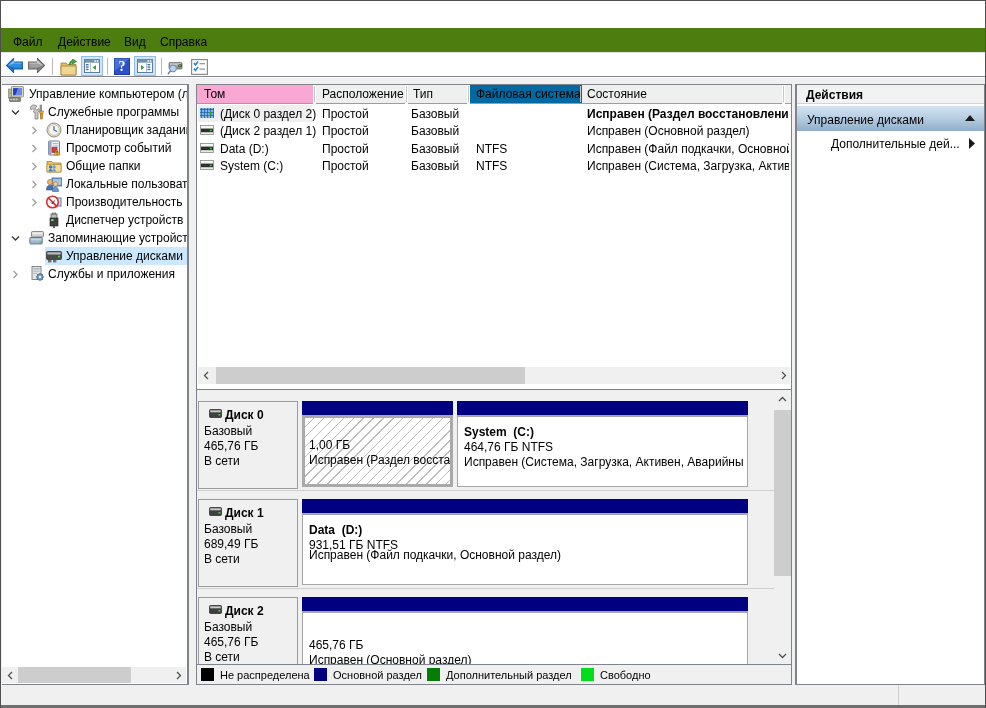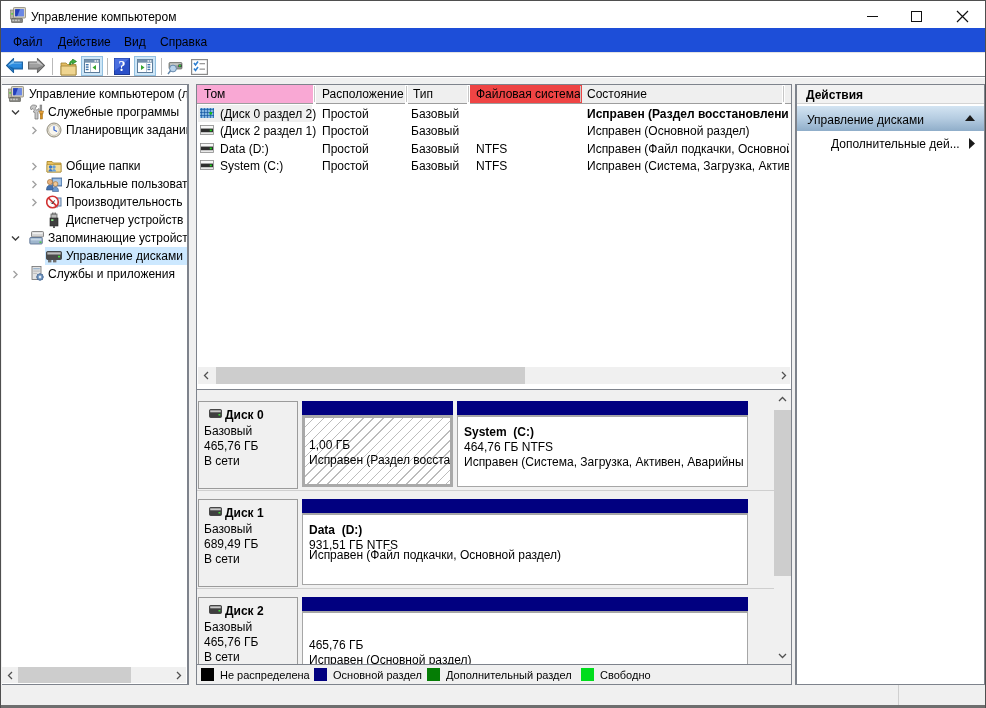--- a/index.html
+++ b/index.html
@@ -12,43 +12,22 @@
 .sb-thumb{background:#cdcdcd;}
 
 .trow{position:absolute;left:0;width:185px;height:18px;overflow:hidden;}
 .tlabel{position:absolute;top:2px;white-space:nowrap;}
 
 .pline{position:absolute;white-space:nowrap;}
 </style></head>
 <body>
 <div id="win">
 
-<div id="titlebar" class="abs" style="left:0;top:0;width:984px;height:26px;background:#fff;">
-  <svg class="abs" style="left:9px;top:6px" width="16" height="16" viewBox="0 0 16 16">
-    <rect x="0.5" y="3" width="5" height="9" fill="#b9b5a5" stroke="#7a7668" stroke-width="0.6"></rect>
-    <rect x="1.3" y="6.2" width="1.6" height="1.4" fill="#46d428"></rect>
-    <rect x="3.5" y="0.5" width="12" height="10.5" rx="0.8" fill="#d9d5c5" stroke="#8a8677" stroke-width="0.8"></rect>
-    <rect x="5.2" y="2.2" width="8.6" height="7" fill="#3a5bd9"></rect>
-    <path d="M5.2 2.2 L10 2.2 L7 9.2 L5.2 9.2 Z" fill="#2440b8"></path>
-    <path d="M10 2.2 L13.8 2.2 L13.8 9.2 L7.5 9.2 Z" fill="#7f9ae8" opacity="0.7"></path>
-    <rect x="1.5" y="11.5" width="11" height="4" rx="0.5" fill="#83837f" stroke="#55554f" stroke-width="0.6"></rect>
-    <rect x="2.3" y="12.6" width="2" height="1.6" fill="#c8c8c4"></rect>
-    <rect x="5" y="12.6" width="2" height="1.6" fill="#c8c8c4"></rect>
-    <rect x="7.7" y="12.6" width="2" height="1.6" fill="#c8c8c4"></rect>
-  </svg>
-  <div class="txt" style="left:30px;top:9px;">Управление компьютером</div>
-
-  <div class="abs" style="left:866px;top:15px;width:11px;height:1.4px;background:#111;"></div>
-  <div class="abs" style="left:910px;top:10px;width:9px;height:9px;border:1.2px solid #111;"></div>
-  <svg class="abs" style="left:955px;top:9px" width="13" height="13" viewBox="0 0 13 13">
-    <path d="M1 1 L12 12 M12 1 L1 12" stroke="#111" stroke-width="1.2"></path>
-  </svg>
-</div>
-
-<div id="menubar" class="abs" style="left:0;top:27px;width:984px;height:24px;background:#1d4ed8;border-bottom:1px solid #e3e3e3;">
+
+<div id="menubar" class="abs" style="left:0;top:27px;width:984px;height:24px;background:#4d7c0f;border-bottom:1px solid #e3e3e3;">
   <div class="txt" style="left:12px;top:7px;">Файл</div>
   <div class="txt" style="left:57px;top:7px;">Действие</div>
   <div class="txt" style="left:123px;top:7px;">Вид</div>
   <div class="txt" style="left:159px;top:7px;">Справка</div>
 </div>
 
 <div id="toolbar" class="abs" style="left:0;top:53px;width:984px;height:22px;background:#fff;border-bottom:1px solid #83858c;">
 
   <svg class="abs" style="left:5px;top:4px" width="17" height="15" viewBox="0 0 17 15">
     <path d="M7.5 0.6 L7.5 4 L16.4 4 L16.4 11 L7.5 11 L7.5 14.4 L0.6 7.5 Z" fill="#2c8ce0" stroke="#1b5f9d" stroke-width="1.1"></path>
@@ -161,20 +140,36 @@
             <path d="M2.5 1 L6 4.5 L2.5 8" stroke="#a0a0a0" stroke-width="1.4" fill="none"></path>
           </svg>
       <svg class="abs" style="left:44px;top:1px" width="16" height="16" viewBox="0 0 16 16">
         <circle cx="8" cy="8" r="7" fill="#ece7d8" stroke="#8e8a7c" stroke-width="1"></circle>
         <circle cx="8" cy="8" r="5.4" fill="#f8f5ec" stroke="#b5b0a0" stroke-width="0.7"></circle>
         <path d="M8 4.2 L8 8 L11 9.5" stroke="#2f5fd0" stroke-width="1.2" fill="none"></path>
       </svg>
       <div class="tlabel" style="left:64px;">Планировщик заданий</div>
     </div>
 
+    <div class="trow" style="top:55px;">
+      <svg class="abs" style="left:28px;top:5px" width="9" height="9" viewBox="0 0 9 9">
+            <path d="M2.5 1 L6 4.5 L2.5 8" stroke="#a0a0a0" stroke-width="1.4" fill="none"></path>
+          </svg>
+      <svg class="abs" style="left:44px;top:1px" width="16" height="16" viewBox="0 0 16 16">
+        <rect x="2.5" y="1" width="11" height="14" rx="1" fill="#f3f3f3" stroke="#77829b" stroke-width="1"></rect>
+        <rect x="2.5" y="1" width="3" height="14" fill="#9aa7c0"></rect>
+        <rect x="6.5" y="3" width="6" height="1.2" fill="#b0b8c8"></rect>
+        <rect x="6.5" y="5.5" width="6" height="1.2" fill="#b0b8c8"></rect>
+        <rect x="6" y="7.5" width="5" height="5" fill="#d83a3a" stroke="#8e1f1f" stroke-width="0.6"></rect>
+        <path d="M11 9.5 L14 15 L8 15 Z" fill="#f7c63d" stroke="#99761a" stroke-width="0.6"></path>
+        <rect x="10.6" y="11" width="0.9" height="2.2" fill="#222"></rect>
+            <rect x="10.6" y="13.7" width="0.9" height="0.9" fill="#222"></rect>
+      </svg>
+      <div class="tlabel" style="left:64px;">Просмотр событий</div>
+    </div>
 
     <div class="trow" style="top:73px;">
       <svg class="abs" style="left:28px;top:5px" width="9" height="9" viewBox="0 0 9 9">
             <path d="M2.5 1 L6 4.5 L2.5 8" stroke="#a0a0a0" stroke-width="1.4" fill="none"></path>
           </svg>
       <svg class="abs" style="left:44px;top:1px" width="16" height="16" viewBox="0 0 16 16">
         <path d="M1 3.5 L6 3.5 L7.5 5 L15 5 L15 14 L1 14 Z" fill="#e9c161" stroke="#a3801f" stroke-width="0.8"></path>
         <path d="M1 6.5 L15 6.5 L15 14 L1 14 Z" fill="#f3dc9a" stroke="#a3801f" stroke-width="0.6"></path>
         <circle cx="4.5" cy="9" r="1.7" fill="#3c78c8"></circle>
         <circle cx="8" cy="9" r="1.7" fill="#64a0dc"></circle>
@@ -283,21 +278,21 @@
   <div id="volhead" class="abs" style="left:0;top:0;width:594px;height:19px;background:#fff;">
     <div class="abs" style="left:0;top:0;width:116px;height:18px;background:#f9a8d4;border-bottom:1px solid #9d9d9d;">
           <div class="txt" style="left:7px;top:2px;">Том</div>
         </div>
     <div class="abs" style="left:119px;top:0;width:89px;height:18px;background:#efefef;border-bottom:1px solid #9d9d9d;">
           <div class="txt" style="left:6px;top:2px;">Расположение</div>
         </div>
     <div class="abs" style="left:211px;top:0;width:59px;height:18px;background:#efefef;border-bottom:1px solid #9d9d9d;">
           <div class="txt" style="left:5px;top:2px;">Тип</div>
         </div>
-    <div class="abs" style="left:273px;top:0;width:124px;height:18px;background:#ef4444;border-bottom:1px solid #9d9d9d;">
+    <div class="abs" style="left:273px;top:0;width:124px;height:18px;background:#0369a1;border-bottom:1px solid #9d9d9d;">
           <div class="txt" style="left:6px;top:2px;">Файловая система</div>
         </div>
     <div class="abs" style="left:385px;top:0;width:200px;height:18px;background:#efefef;border-bottom:1px solid #9d9d9d;">
           <div class="txt" style="left:5px;top:2px;">Состояние</div>
         </div>
     <div class="abs" style="left:588px;top:0;width:6px;height:18px;background:#efefef;border-bottom:1px solid #9d9d9d;"></div>
     <div class="abs" style="left:117px;top:1px;width:1px;height:16px;background:#c6c6c6;"></div>
     <div class="abs" style="left:209px;top:1px;width:1px;height:16px;background:#c6c6c6;"></div>
     <div class="abs" style="left:271px;top:1px;width:1px;height:16px;background:#c6c6c6;"></div>
     <div class="abs" style="left:383px;top:1px;width:1px;height:16px;background:#c6c6c6;"></div>

